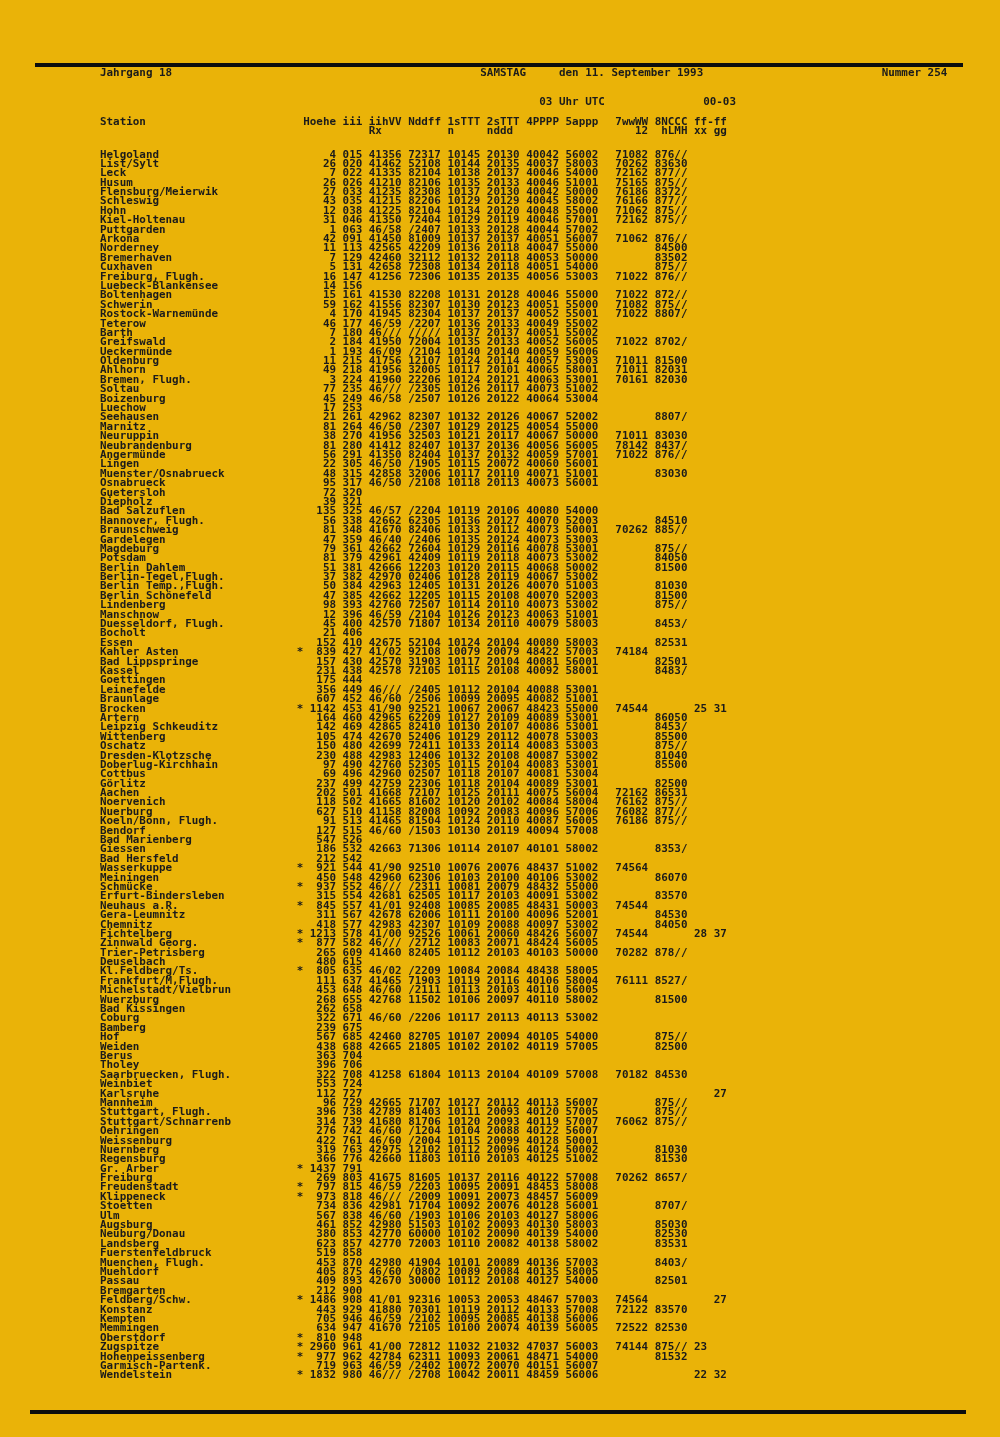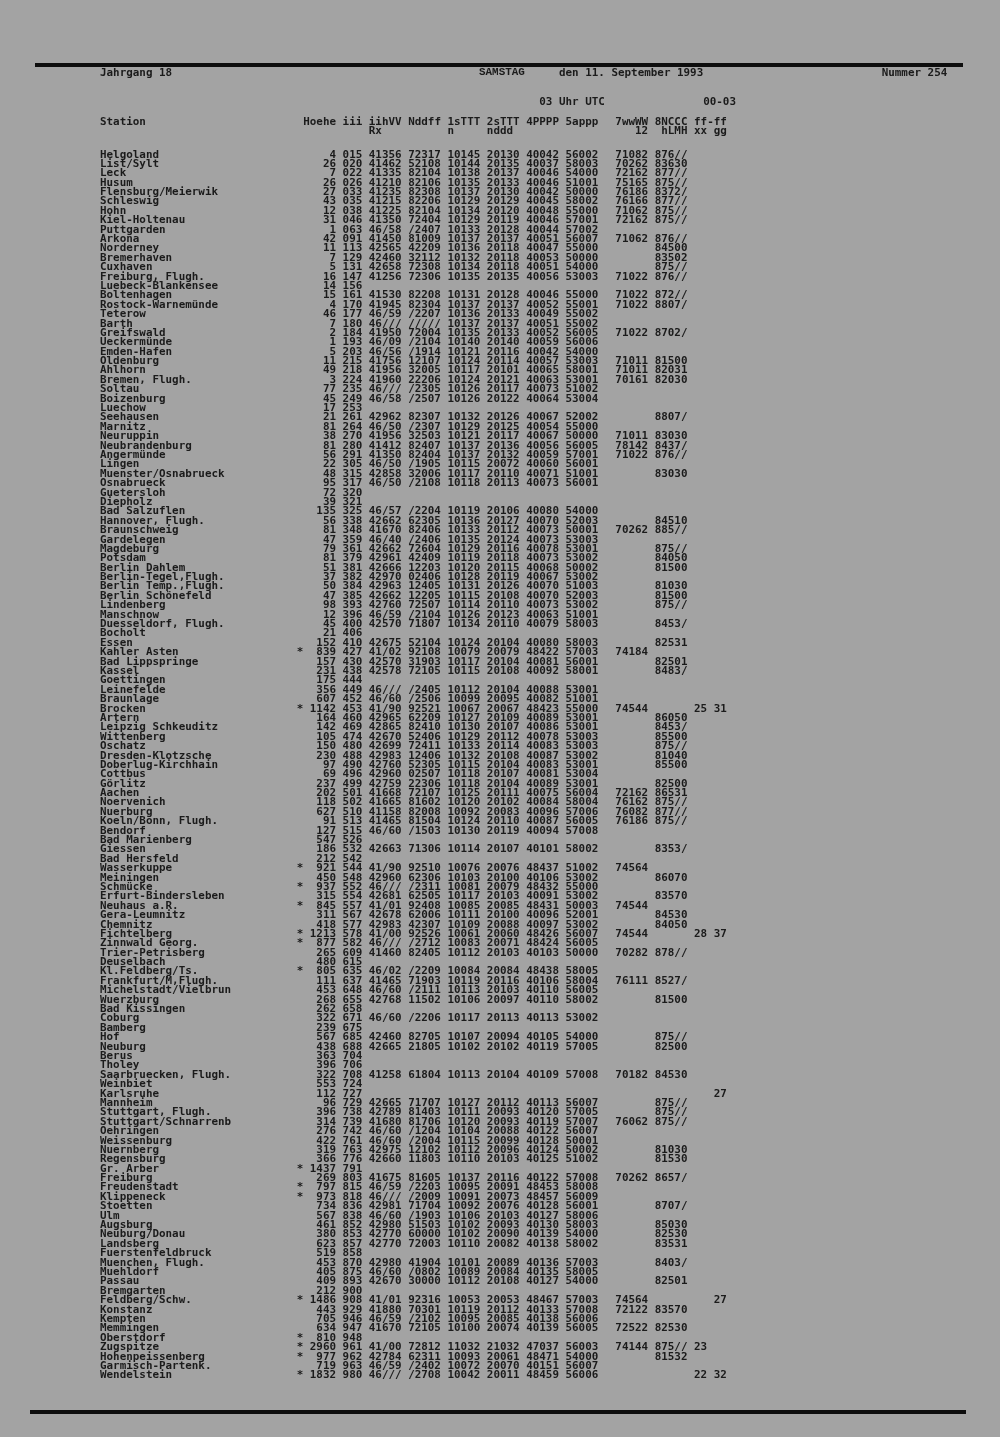--- a/index.html
+++ b/index.html
@@ -7,21 +7,21 @@
     padding: 0;
     width: 1000px;
     height: 1437px;
     overflow: hidden;
     background: #fdfdfc;
   }
   .page {
     position: relative;
     width: 1000px;
     height: 1437px;
-    background: #a3a3a3;
+    background: #eab308;
     font-family: "DejaVu Sans Mono", monospace;
     color: #1a1a1a;
   }
   .rule {
     position: absolute;
     background: #0d0d0d;
   }
   .rule-top  { left: 35px;  top: 63px;   width: 928px; height: 3.5px; }
   .rule-bottom { left: 30px; top: 1410px; width: 936px; height: 3.5px; }
 
@@ -42,21 +42,21 @@
     white-space: pre;
   }
   .l-masthead { top: 68px; }
   .l-utc      { top: 97px; }
   .l-h1       { top: 117px; }
   .l-h2       { top: 126.4px; }
 
   .at { position: absolute; white-space: pre; top: 0; }
   .c0   { left: 0; }
   .c31  { left: 31ch; }
-  .c58  { left: 58ch; font-family: Liberation Mono, monospace; }
+  .c58  { left: 58ch; }
   .c67  { left: 67ch; }
   .c70  { left: 70ch; }
   .c78  { left: 78.6ch; }
   .c92  { left: 92ch; }
   .c118 { left: 118ch; margin-left: 8px; }
 
   .rows {
     position: absolute;
     left: 0;
     top: 149.5px;
@@ -143,32 +143,32 @@
   <div class="row"><span class="name">Bremerhaven</span><span class="mark"></span><span class="main">    7 129 42460 32112 10132 20118 40053 50000</span><span class="right">      83502</span></div>
 
   <div class="row"><span class="name">Cuxhaven</span><span class="mark"></span><span class="main">    5 131 42658 72308 10134 20118 40051 54000</span><span class="right">      875//</span></div>
 
   <div class="row"><span class="name">Freiburg, Flugh.</span><span class="mark"></span><span class="main">   16 147 41256 72306 10135 20135 40056 53003</span><span class="right">71022 876//</span></div>
 
   <div class="row"><span class="name">Luebeck-Blankensee</span><span class="mark"></span><span class="main">   14 156</span><span class="right"></span></div>
 
   <div class="row"><span class="name">Boltenhagen</span><span class="mark"></span><span class="main">   15 161 41530 82208 10131 20128 40046 55000</span><span class="right">71022 872//</span></div>
 
+  <div class="row"><span class="name">Schwerin</span><span class="mark"></span><span class="main">   59 162 41556 82307 10130 20123 40051 55000</span><span class="right">71082 875//</span></div>
 
   <div class="row"><span class="name">Rostock-Warnemünde</span><span class="mark"></span><span class="main">    4 170 41945 82304 10137 20137 40052 55001</span><span class="right">71022 8807/</span></div>
 
   <div class="row"><span class="name">Teterow</span><span class="mark"></span><span class="main">   46 177 46/59 /2207 10136 20133 40049 55002</span><span class="right"></span></div>
 
   <div class="row"><span class="name">Barth</span><span class="mark"></span><span class="main">    7 180 46/// ///// 10137 20137 40051 55002</span><span class="right"></span></div>
 
   <div class="row"><span class="name">Greifswald</span><span class="mark"></span><span class="main">    2 184 41950 72004 10135 20133 40052 56005</span><span class="right">71022 8702/</span></div>
 
   <div class="row"><span class="name">Ueckermünde</span><span class="mark"></span><span class="main">    1 193 46/09 /2104 10140 20140 40059 56006</span><span class="right"></span></div>
 
-  <div class="row"><span class="name">Emden-Hafen</span><span class="mark"></span><span class="main">    5 203 46/56 /1914 10121 20116 40042 54000</span><span class="right"></span></div>
 
   <div class="row"><span class="name">Oldenburg</span><span class="mark"></span><span class="main">   11 215 41756 12107 10124 20114 40057 53003</span><span class="right">71011 81500</span></div>
 
   <div class="row"><span class="name">Ahlhorn</span><span class="mark"></span><span class="main">   49 218 41956 32005 10117 20101 40065 58001</span><span class="right">71011 82031</span></div>
 
   <div class="row"><span class="name">Bremen, Flugh.</span><span class="mark"></span><span class="main">    3 224 41960 22206 10124 20121 40063 53001</span><span class="right">70161 82030</span></div>
 
   <div class="row"><span class="name">Soltau</span><span class="mark"></span><span class="main">   77 235 46/// /2305 10126 20117 40073 51002</span><span class="right"></span></div>
 
   <div class="row"><span class="name">Boizenburg</span><span class="mark"></span><span class="main">   45 249 46/58 /2507 10126 20122 40064 53004</span><span class="right"></span></div>
@@ -303,21 +303,21 @@
   <div class="row"><span class="name">Wuerzburg</span><span class="mark"></span><span class="main">  268 655 42768 11502 10106 20097 40110 58002</span><span class="right">      81500</span></div>
 
   <div class="row"><span class="name">Bad Kissingen</span><span class="mark"></span><span class="main">  262 658</span><span class="right"></span></div>
 
   <div class="row"><span class="name">Coburg</span><span class="mark"></span><span class="main">  322 671 46/60 /2206 10117 20113 40113 53002</span><span class="right"></span></div>
 
   <div class="row"><span class="name">Bamberg</span><span class="mark"></span><span class="main">  239 675</span><span class="right"></span></div>
 
   <div class="row"><span class="name">Hof</span><span class="mark"></span><span class="main">  567 685 42460 82705 10107 20094 40105 54000</span><span class="right">      875//</span></div>
 
-  <div class="row"><span class="name">Neuburg</span><span class="mark"></span><span class="main">  438 688 42665 21805 10102 20102 40119 57005</span><span class="right">      82500</span></div>
+  <div class="row"><span class="name">Weiden</span><span class="mark"></span><span class="main">  438 688 42665 21805 10102 20102 40119 57005</span><span class="right">      82500</span></div>
 
   <div class="row"><span class="name">Berus</span><span class="mark"></span><span class="main">  363 704</span><span class="right"></span></div>
 
   <div class="row"><span class="name">Tholey</span><span class="mark"></span><span class="main">  396 706</span><span class="right"></span></div>
 
   <div class="row"><span class="name">Saarbruecken, Flugh.</span><span class="mark"></span><span class="main">  322 708 41258 61804 10113 20104 40109 57008</span><span class="right">70182 84530</span></div>
 
   <div class="row"><span class="name">Weinbiet</span><span class="mark"></span><span class="main">  553 724</span><span class="right"></span></div>
 
   <div class="row"><span class="name">Karlsruhe</span><span class="mark"></span><span class="main">  112 727</span><span class="right">               27</span></div>

